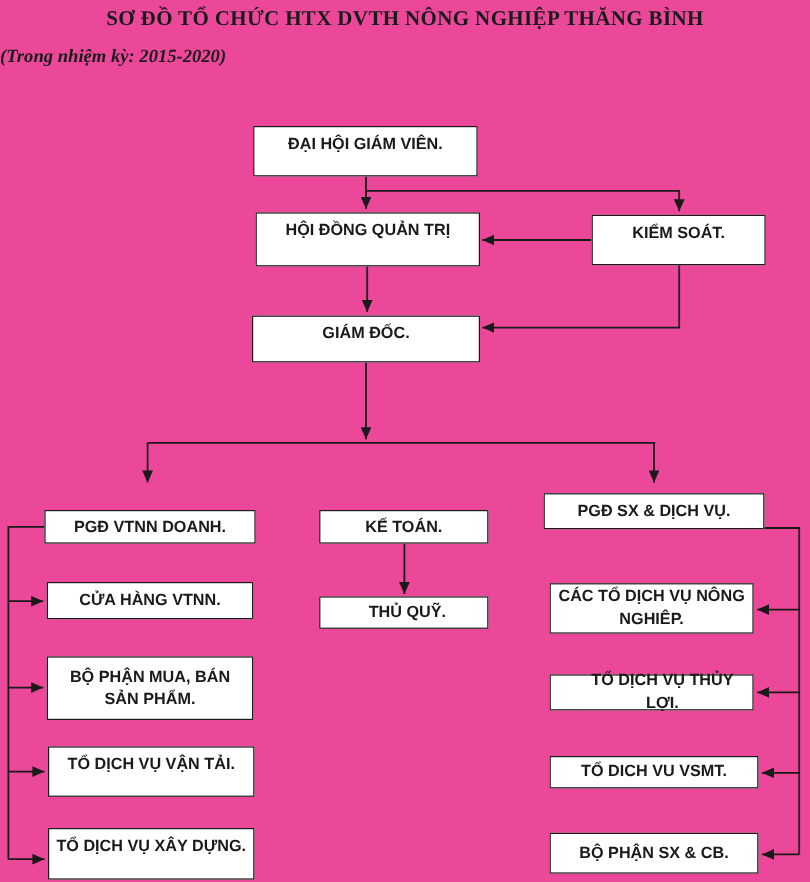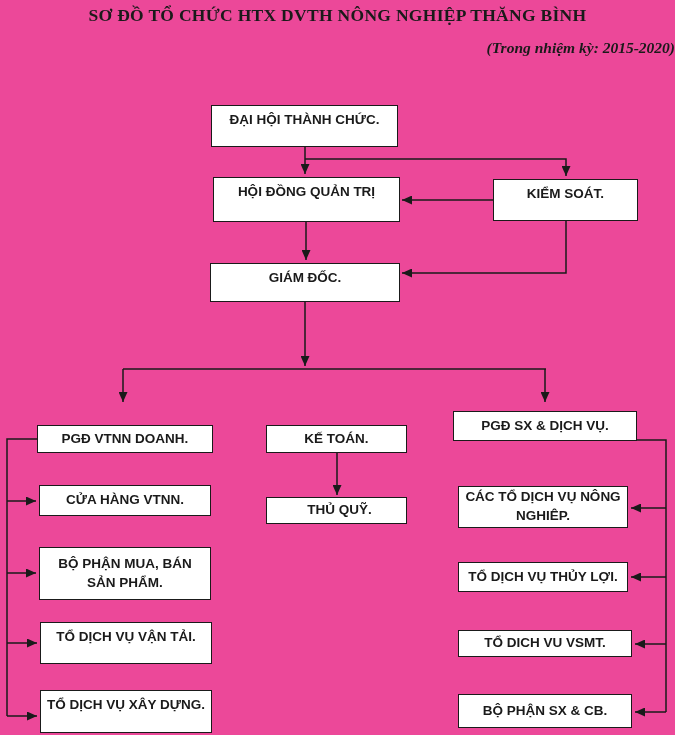--- a/index.html
+++ b/index.html
@@ -19,21 +19,21 @@
     text-align: center;
     font-family: "Liberation Serif", serif;
     font-weight: bold;
     font-size: 17.5px;
     letter-spacing: 0.3px;
     color: #1a1a1a;
   }
   .page-subtitle {
     position: absolute;
     top: 39px; left: 0; right: 0;
-    text-align: right;
+    text-align: left;
     font-family: "Liberation Serif", serif;
     font-weight: bold;
     font-style: italic;
     font-size: 15.5px;
     color: #1a1a1a;
   }
   .connector-layer {
     position: absolute;
     top: 0; left: 0;
     z-index: 1;
@@ -100,21 +100,21 @@
     <line x1="7" y1="716" x2="37" y2="716" marker-end="url(#arrow)"></line>
 
     <polyline points="637,440 666,440 666,712"></polyline>
     <line x1="666" y1="508" x2="631" y2="508" marker-end="url(#arrow)"></line>
     <line x1="666" y1="577" x2="631" y2="577" marker-end="url(#arrow)"></line>
     <line x1="666" y1="644" x2="635" y2="644" marker-end="url(#arrow)"></line>
     <line x1="666" y1="712" x2="635" y2="712" marker-end="url(#arrow)"></line>
   </svg>
 
   <div class="node v-top" style="left:211px; top:105px; width:187px; height:42px;">
-    <span>ĐẠI HỘI THÀNH CHỨC.</span>
+    <span>ĐẠI HỘI GIÁM VIÊN.</span>
   </div>
 
   <div class="node v-top" style="left:213px; top:177px; width:187px; height:45px;">
     <span>HỘI ĐỒNG QUẢN TRỊ</span>
   </div>
 
   <div class="node v-top" style="left:493px; top:179px; width:145px; height:42px;">
     <span>KIỂM SOÁT.</span>
   </div>
 
@@ -151,21 +151,21 @@
   </div>
 
   <div class="node" style="left:266px; top:497px; width:141px; height:27px;padding-left:12px;">
     <span>THỦ QUỸ.</span>
   </div>
 
   <div class="node" style="left:458px; top:486px; width:170px; height:42px;">
     <span>CÁC TỔ DỊCH VỤ NÔNG NGHIÊP.</span>
   </div>
 
-  <div class="node" style="left:458px; top:562px; width:170px; height:30px;">
+  <div class="node" style="left:458px; top:562px; width:170px; height:30px;padding-left:24px;">
     <span>TỔ DỊCH VỤ THỦY LỢI.</span>
   </div>
 
   <div class="node" style="left:458px; top:630px; width:174px; height:27px;">
     <span>TỔ DICH VU VSMT.</span>
   </div>
 
   <div class="node" style="left:458px; top:694px; width:174px; height:34px;">
     <span>BỘ PHẬN SX &amp; CB.</span>
   </div>

